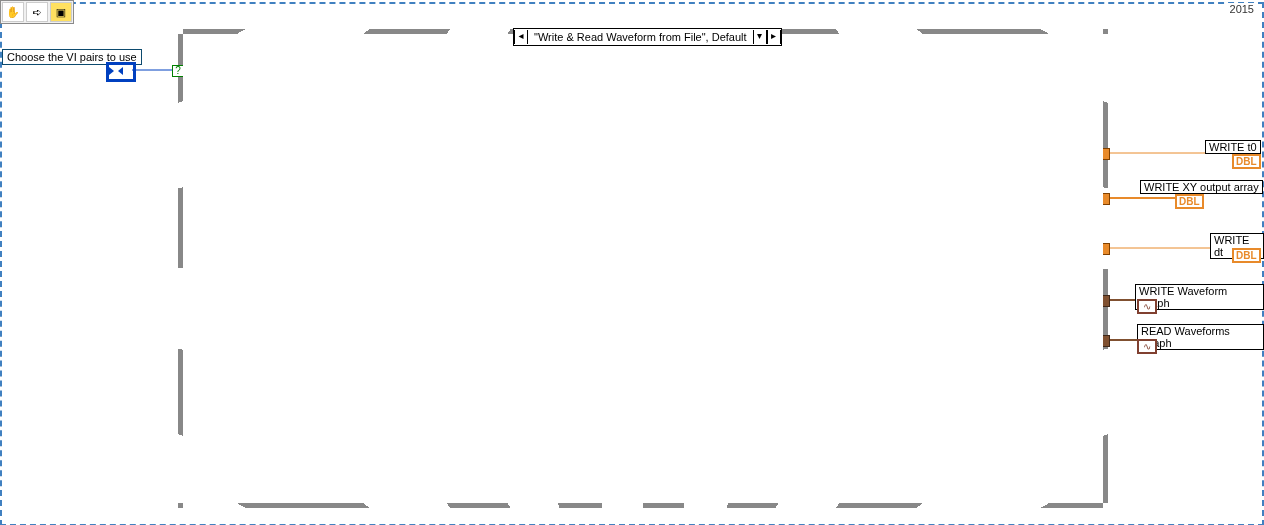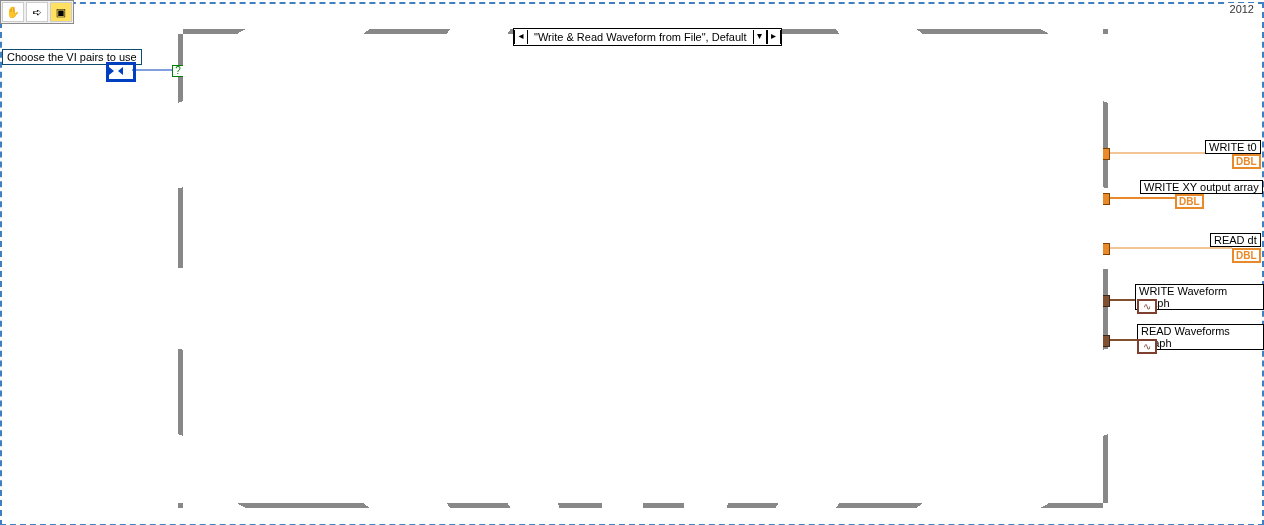--- a/index.html
+++ b/index.html
@@ -54,21 +54,21 @@
 </head>
 <body>
 
 <div class="toolbar">
   <div class="toolbar-btn">✋</div>
   <div class="toolbar-btn">➪</div>
   <div class="toolbar-btn" style="background:#ffe060">▣</div>
 </div>
 
 <div class="while-loop">
-  <div class="while-label">2012</div>
+  <div class="while-label">2015</div>
 </div>
 
 <div class="tip" style="top:49px;left:2px">Choose the VI pairs to use</div>
 <div style="position:absolute;top:62px;left:106px;width:24px;height:14px;border:3px solid #0040c0;background:#fff">
   <div style="width:0;height:0;margin:2px auto;border-top:4px solid transparent;border-bottom:4px solid transparent;border-left:5px solid #0040c0;display:inline-block"></div>
   <div style="width:0;height:0;margin:2px 1px;border-top:4px solid transparent;border-bottom:4px solid transparent;border-right:5px solid #0040c0;display:inline-block"></div>
 </div>
 
 <svg width="1264" height="525">
   <path class="w-bl" d="M132 70 H176"></path>
@@ -220,20 +220,20 @@
 <div class="tunnel" style="top:243px;left:1098px"></div>
 <div class="tunnel tunnel-brown" style="top:295px;left:1098px"></div>
 <div class="tunnel tunnel-brown" style="top:335px;left:1098px"></div>
 
 <div class="indicator" style="top:140px;left:1205px">WRITE t0</div>
 <div class="dbl-ind" style="top:154px;left:1232px">DBL</div>
 
 <div class="indicator" style="top:180px;left:1140px">WRITE XY output array</div>
 <div class="dbl-ind" style="top:194px;left:1175px">DBL</div>
 
-<div class="indicator" style="top:233px;left:1210px">READ dt</div>
+<div class="indicator" style="top:233px;left:1210px">WRITE dt</div>
 <div class="dbl-ind" style="top:248px;left:1232px">DBL</div>
 
 <div class="indicator" style="top:284px;left:1135px">WRITE Waveform Graph</div>
 <div class="wave-ind" style="top:299px;left:1137px;border:2px solid #804030;padding:0 4px;background:#fff">∿</div>
 
 <div class="indicator" style="top:324px;left:1137px">READ Waveforms Graph</div>
 <div class="wave-ind" style="top:339px;left:1137px;border:2px solid #804030;padding:0 4px;background:#fff">∿</div>
 
 </body></html>

